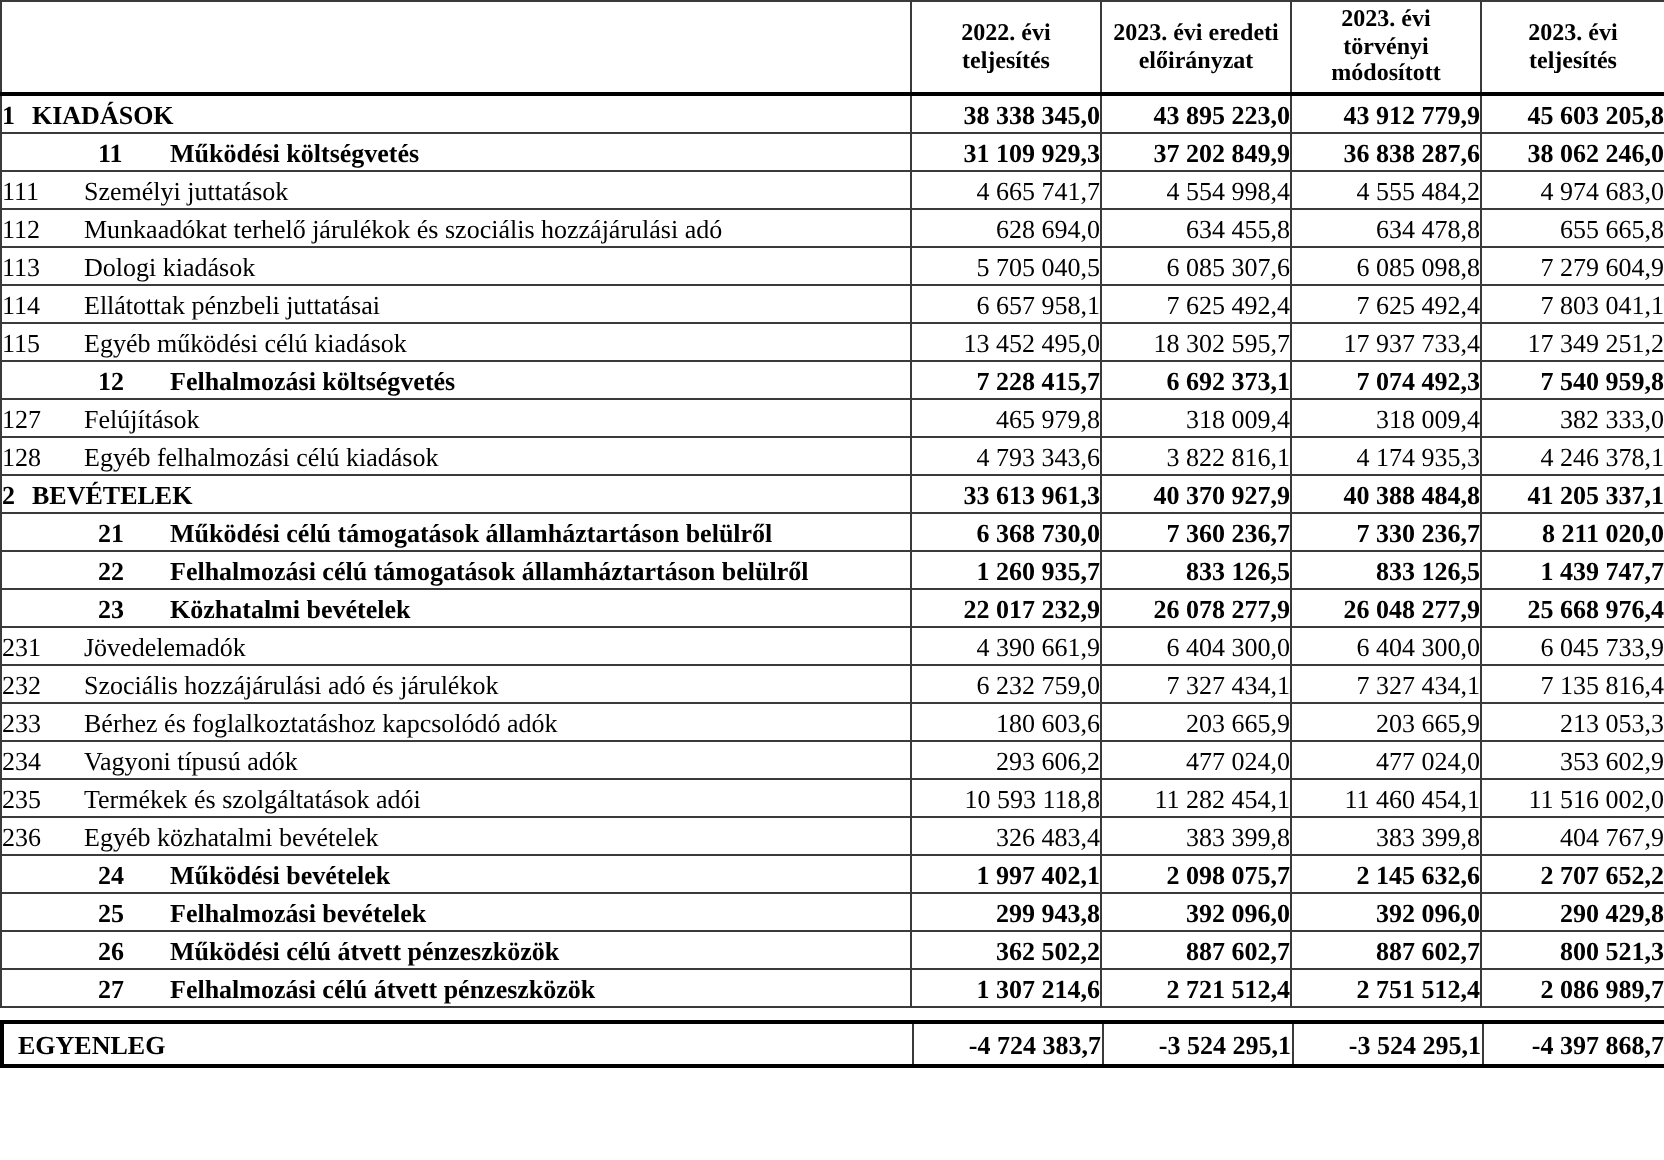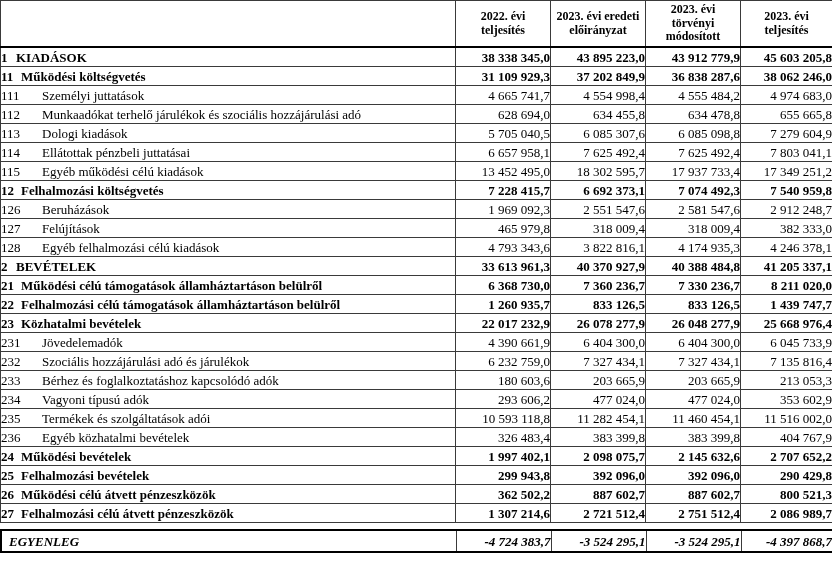--- a/index.html
+++ b/index.html
@@ -53,34 +53,33 @@
   td.lbl { padding-left: 17px; text-align: left; margin-top: 35px; }
   td.num { text-align: right; padding-right: 4px; }
 
   tr.bold td {
     font-weight: bold;
     border-top: 2px solid #000;
     border-bottom: 2px solid #000;
   }
   .code { display: inline-block; }
   tr.lvl1 .code { width: 15px; }
-  tr.lvl2 .code { width: 20px; }
+  tr.lvl2 .code { width: 36px; padding-left: 48px; }
   tr.lvl3 .code { width: 41px; font-family: Liberation Serif, serif; }
 
   
   .table-gap { height: 6px; }
 
   
   table.summary {
     border: 2px solid #000;
   }
   table.summary td {
     font-weight: bold;
     height: 20px;
-    font-style: italic;
   }
   table.summary td.lbl { padding-left: 7px; }
 </style>
 </head>
 <body>
 
 <table class="main">
   <colgroup>
     <col class="c-label">
       <col class="c-num">
@@ -148,27 +147,20 @@
     <td class="num">17 349 251,2</td>
   </tr>
       <tr class="lvl2 bold">
     <td class="lbl"><span class="code">12</span><span class="txt">Felhalmozási költségvetés</span></td>
     <td class="num">7 228 415,7</td>
     <td class="num">6 692 373,1</td>
     <td class="num">7 074 492,3</td>
     <td class="num">7 540 959,8</td>
   </tr>
       <tr class="lvl3">
-    <td class="lbl"><span class="code">126</span><span class="txt">Beruházások</span></td>
-    <td class="num">1 969 092,3</td>
-    <td class="num">2 551 547,6</td>
-    <td class="num">2 581 547,6</td>
-    <td class="num">2 912 248,7</td>
-  </tr>
-      <tr class="lvl3">
     <td class="lbl"><span class="code">127</span><span class="txt">Felújítások</span></td>
     <td class="num">465 979,8</td>
     <td class="num">318 009,4</td>
     <td class="num">318 009,4</td>
     <td class="num">382 333,0</td>
   </tr>
       <tr class="lvl3">
     <td class="lbl"><span class="code">128</span><span class="txt">Egyéb felhalmozási célú kiadások</span></td>
     <td class="num">4 793 343,6</td>
     <td class="num">3 822 816,1</td>

